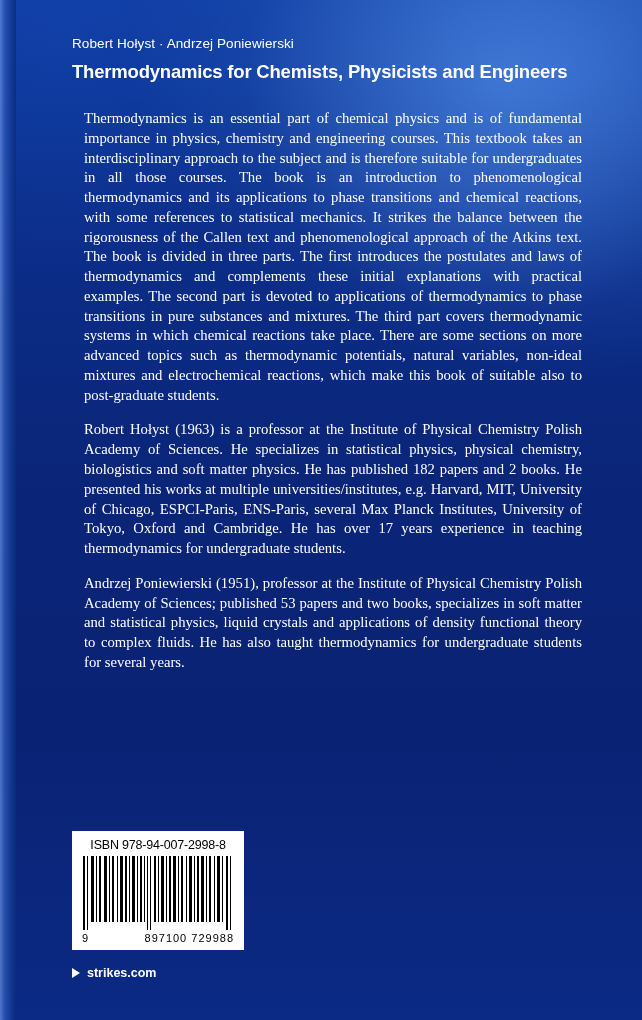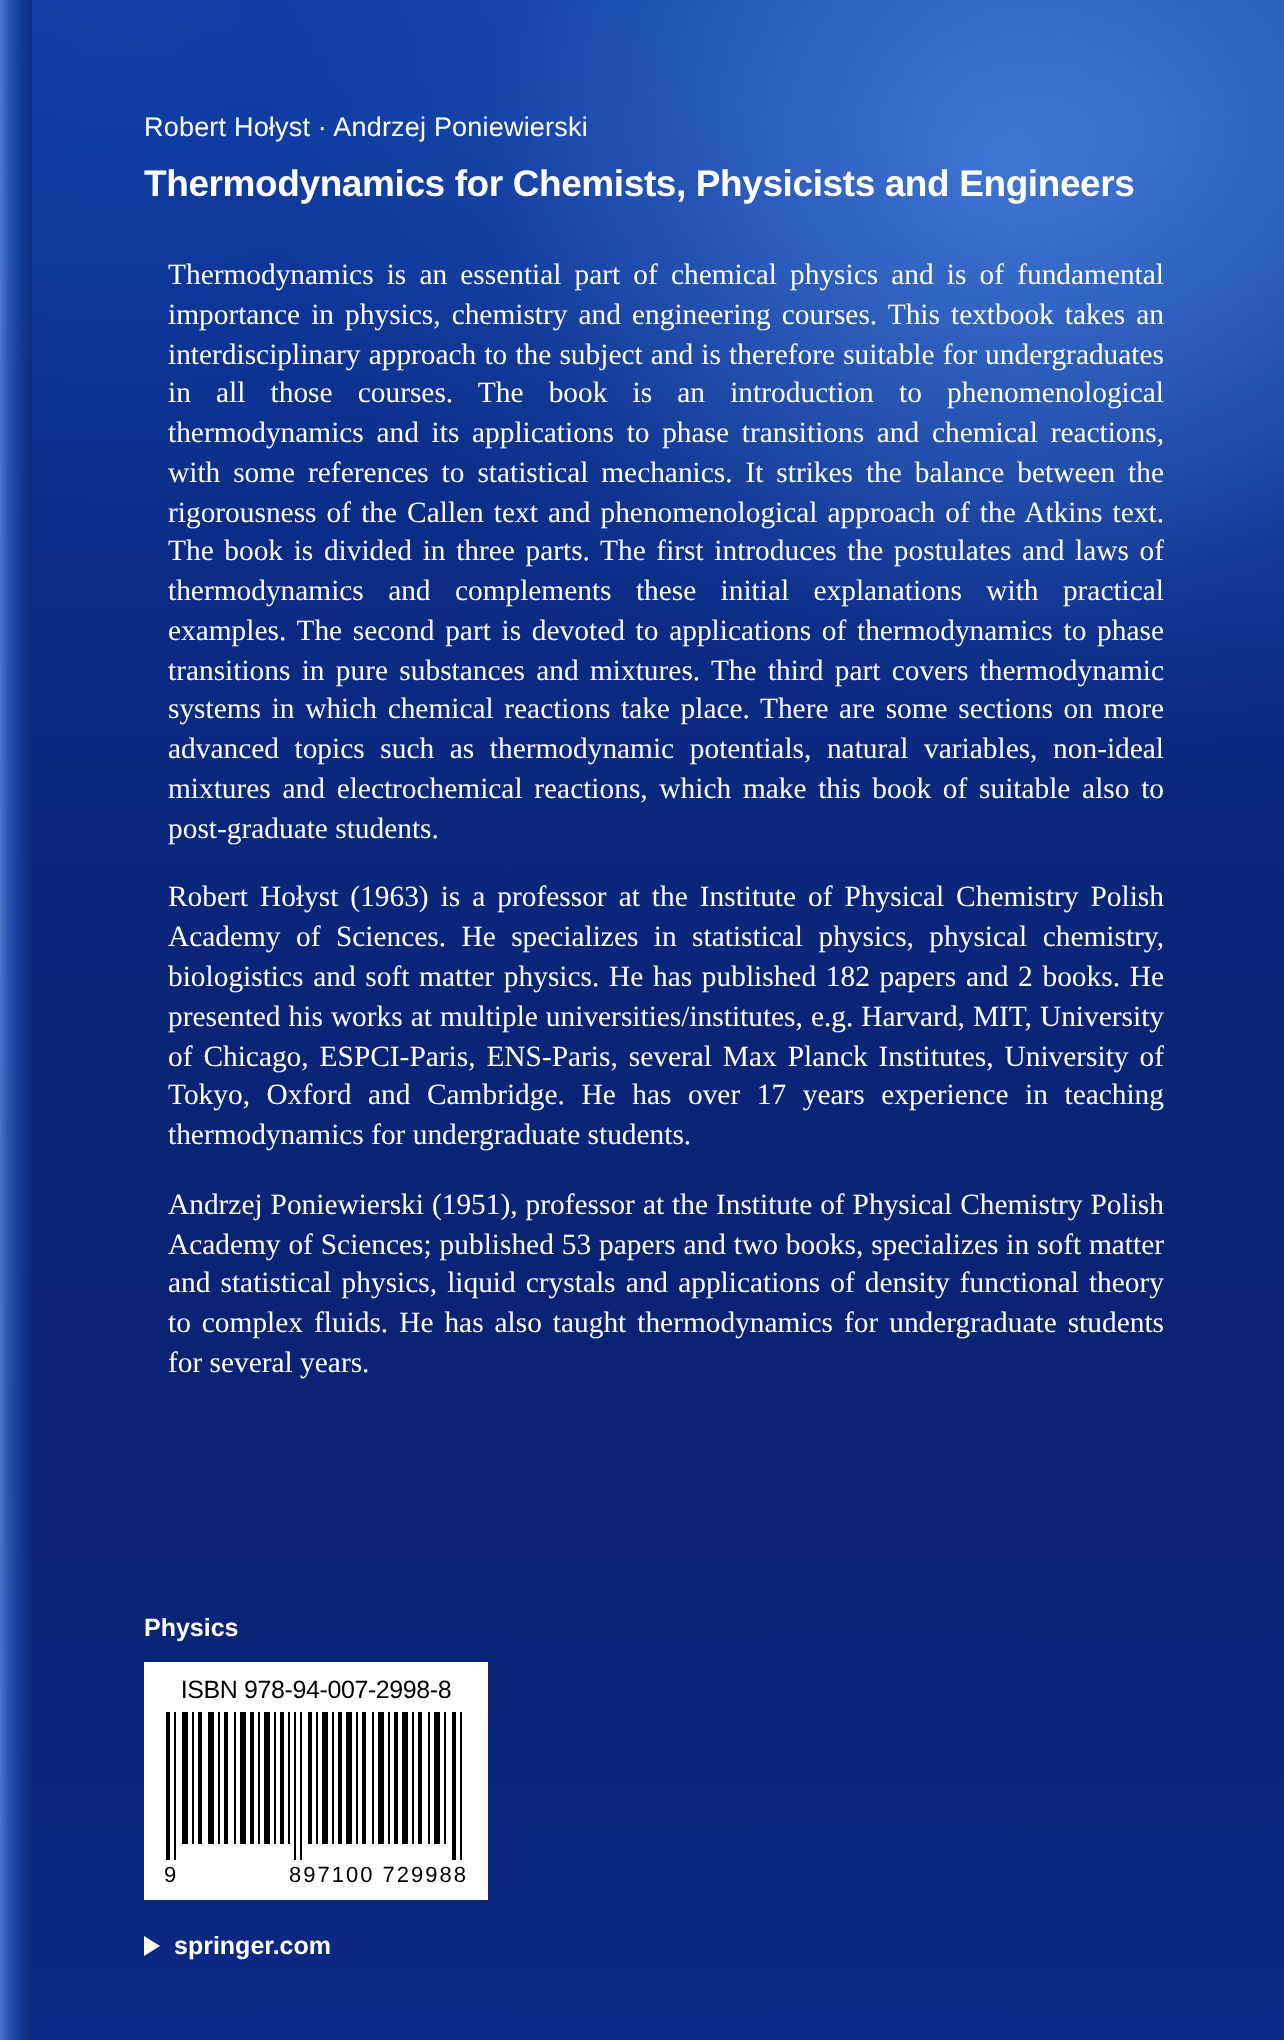--- a/index.html
+++ b/index.html
@@ -36,21 +36,21 @@
     right: -140px;
     top: -180px;
     width: 560px;
     height: 520px;
     background: radial-gradient(ellipse at center, rgba(90,150,240,0.5) 0%, rgba(90,150,240,0.0) 65%);
     pointer-events: none;
   }
   .content {
     position: absolute;
     left: 72px;
-    top: 56px;
+    top: 36px;
     width: 510px;
     color: #ffffff;
   }
   .authors {
     font-size: 13.5px;
     letter-spacing: 0.1px;
     margin-bottom: 10px;
     font-family: "Liberation Sans", sans-serif;
     font-weight: 400;
   }
@@ -137,21 +137,20 @@
 
   <div class="content">
     <div class="authors">Robert Hołyst · Andrzej Poniewierski</div>
     <div class="title">Thermodynamics for Chemists, Physicists and Engineers</div>
     <p class="blurb">Thermodynamics is an essential part of chemical physics and is of fundamental importance in physics, chemistry and engineering courses. This textbook takes an interdisciplinary approach to the subject and is therefore suitable for undergraduates in all those courses. The book is an introduction to phenomenological thermodynamics and its applications to phase transitions and chemical reactions, with some references to statistical mechanics. It strikes the balance between the rigorousness of the Callen text and phenomenological approach of the Atkins text. The book is divided in three parts. The first introduces the postulates and laws of thermodynamics and complements these initial explanations with practical examples. The second part is devoted to applications of thermodynamics to phase transitions in pure substances and mixtures. The third part covers thermodynamic systems in which chemical reactions take place. There are some sections on more advanced topics such as thermodynamic potentials, natural variables, non-ideal mixtures and electrochemical reactions, which make this book of suitable also to post-graduate students.</p>
     <p class="blurb">Robert Hołyst (1963) is a professor at the Institute of Physical Chemistry Polish Academy of Sciences. He specializes in statistical physics, physical chemistry, biologistics and soft matter physics. He has published 182 papers and 2 books. He presented his works at multiple universities/institutes, e.g. Harvard, MIT, University of Chicago, ESPCI-Paris, ENS-Paris, several Max Planck Institutes, University of Tokyo, Oxford and Cambridge. He has over 17 years experience in teaching thermodynamics for undergraduate students.</p>
     <p class="blurb">Andrzej Poniewierski (1951), professor at the Institute of Physical Chemistry Polish Academy of Sciences; published 53 papers and two books, specializes in soft matter and statistical physics, liquid crystals and applications of density functional theory to complex fluids. He has also taught thermodynamics for undergraduate students for several years.</p>
   </div>
 
   <div class="bottom">
-    <div class="subject">Physics</div>
 
     <div class="barcode-box">
       <div class="isbn-text">ISBN 978-94-007-2998-8</div>
       <svg class="bars" viewBox="0 0 156 74" preserveAspectRatio="none">
         <rect x="0" y="0" width="156" height="74" fill="#ffffff"></rect>
         <g fill="#000000">
           <rect x="3" y="0" width="2" height="74"></rect>
           <rect x="7" y="0" width="1" height="74"></rect>
           <rect x="11" y="0" width="3" height="66"></rect>
           <rect x="16" y="0" width="1" height="66"></rect>
@@ -192,16 +191,16 @@
         </g>
       </svg>
       <div class="barcode-digits">
         <span>9</span>
         <span>897100 729988</span>
       </div>
     </div>
 
     <div class="springer">
       <span class="tri"></span>
-      <span>springer.com</span>
+      <span>strikes.com</span>
     </div>
   </div>
 </div>
 
 </body></html>

